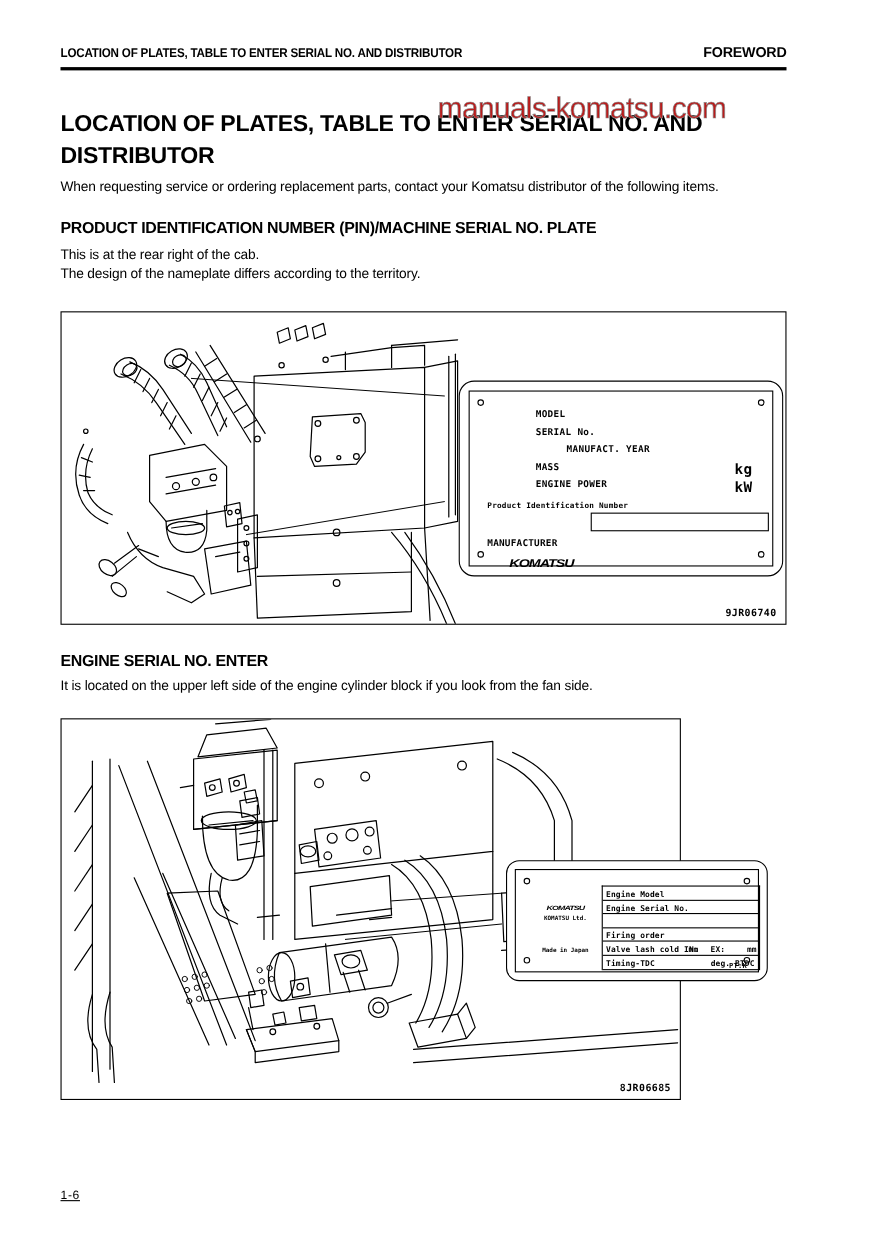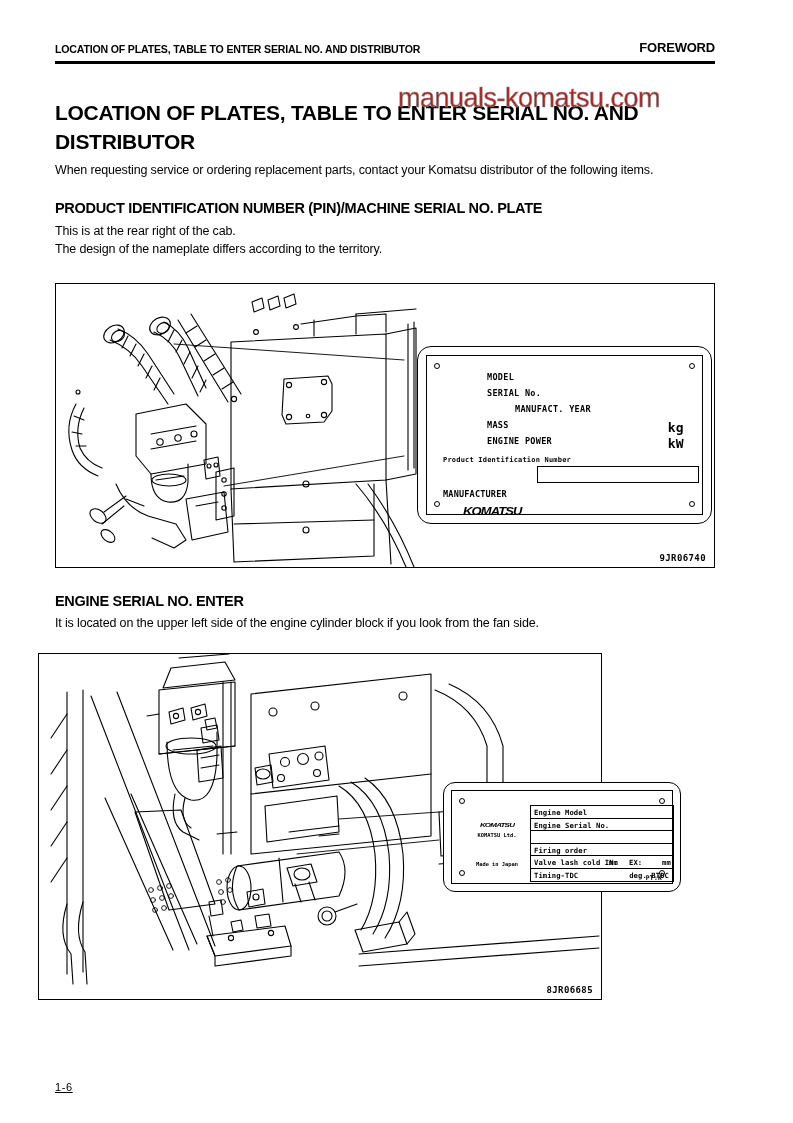--- a/index.html
+++ b/index.html
@@ -108,21 +108,21 @@
   .sec-line.e1 { top: 616px; }
 
   
   .figbox {
     position: absolute;
     border: 1.5px solid #000000;
     background: #ffffff;
     box-sizing: border-box;
   }
   #figure-pin-box  { left: 55px; top: 283px; width: 660px; height: 285px; }
-  #figure-eng-box  { left: 38px; top: 653px; width: 564px; height: 347px; text-decoration: underline; }
+  #figure-eng-box  { left: 55px; top: 653px; width: 564px; height: 347px; text-decoration: underline; }
   .figcode {
     position: absolute;
     right: 8px;
     bottom: 4px;
     font-family: "DejaVu Sans Mono", monospace;
     font-size: 9px;
     font-weight: bold;
     letter-spacing: 0.4px;
   }
   .fig-svg { position: absolute; left: 0; top: 0; }

